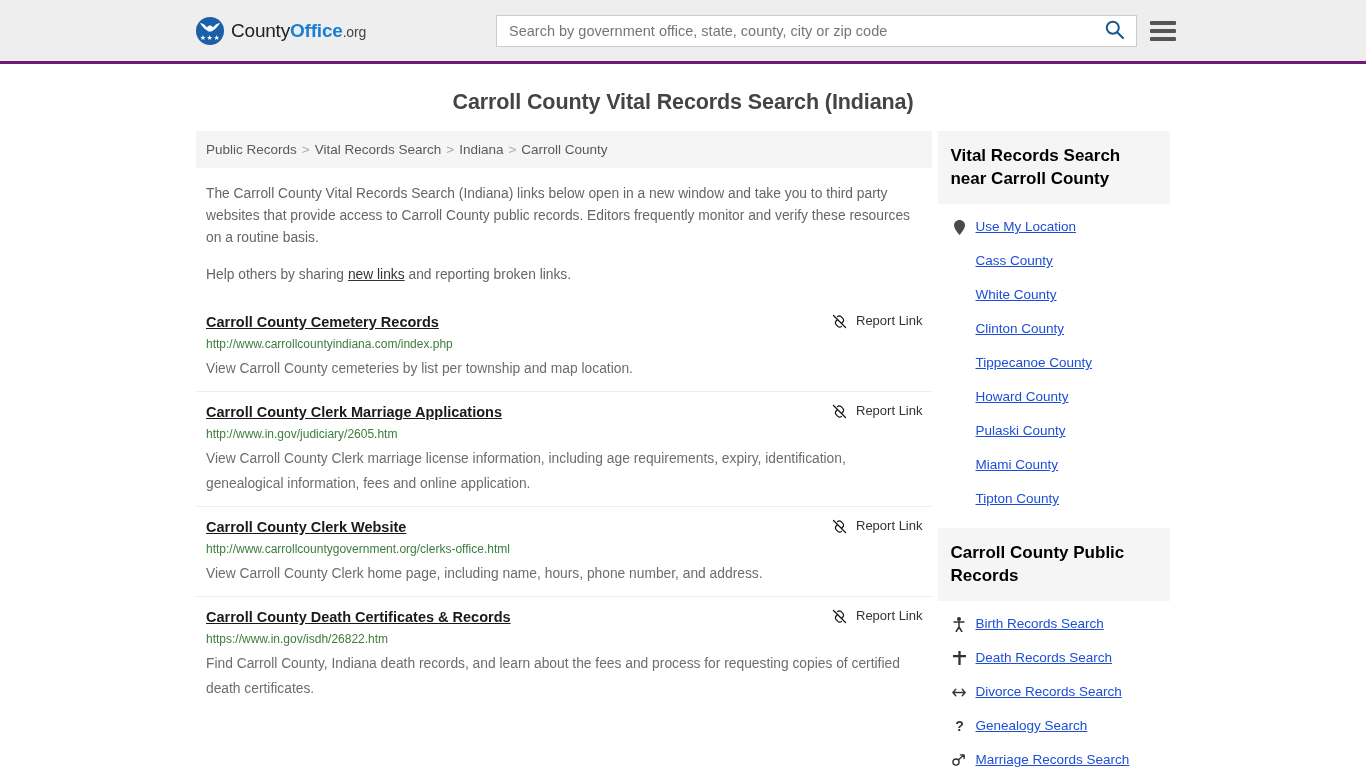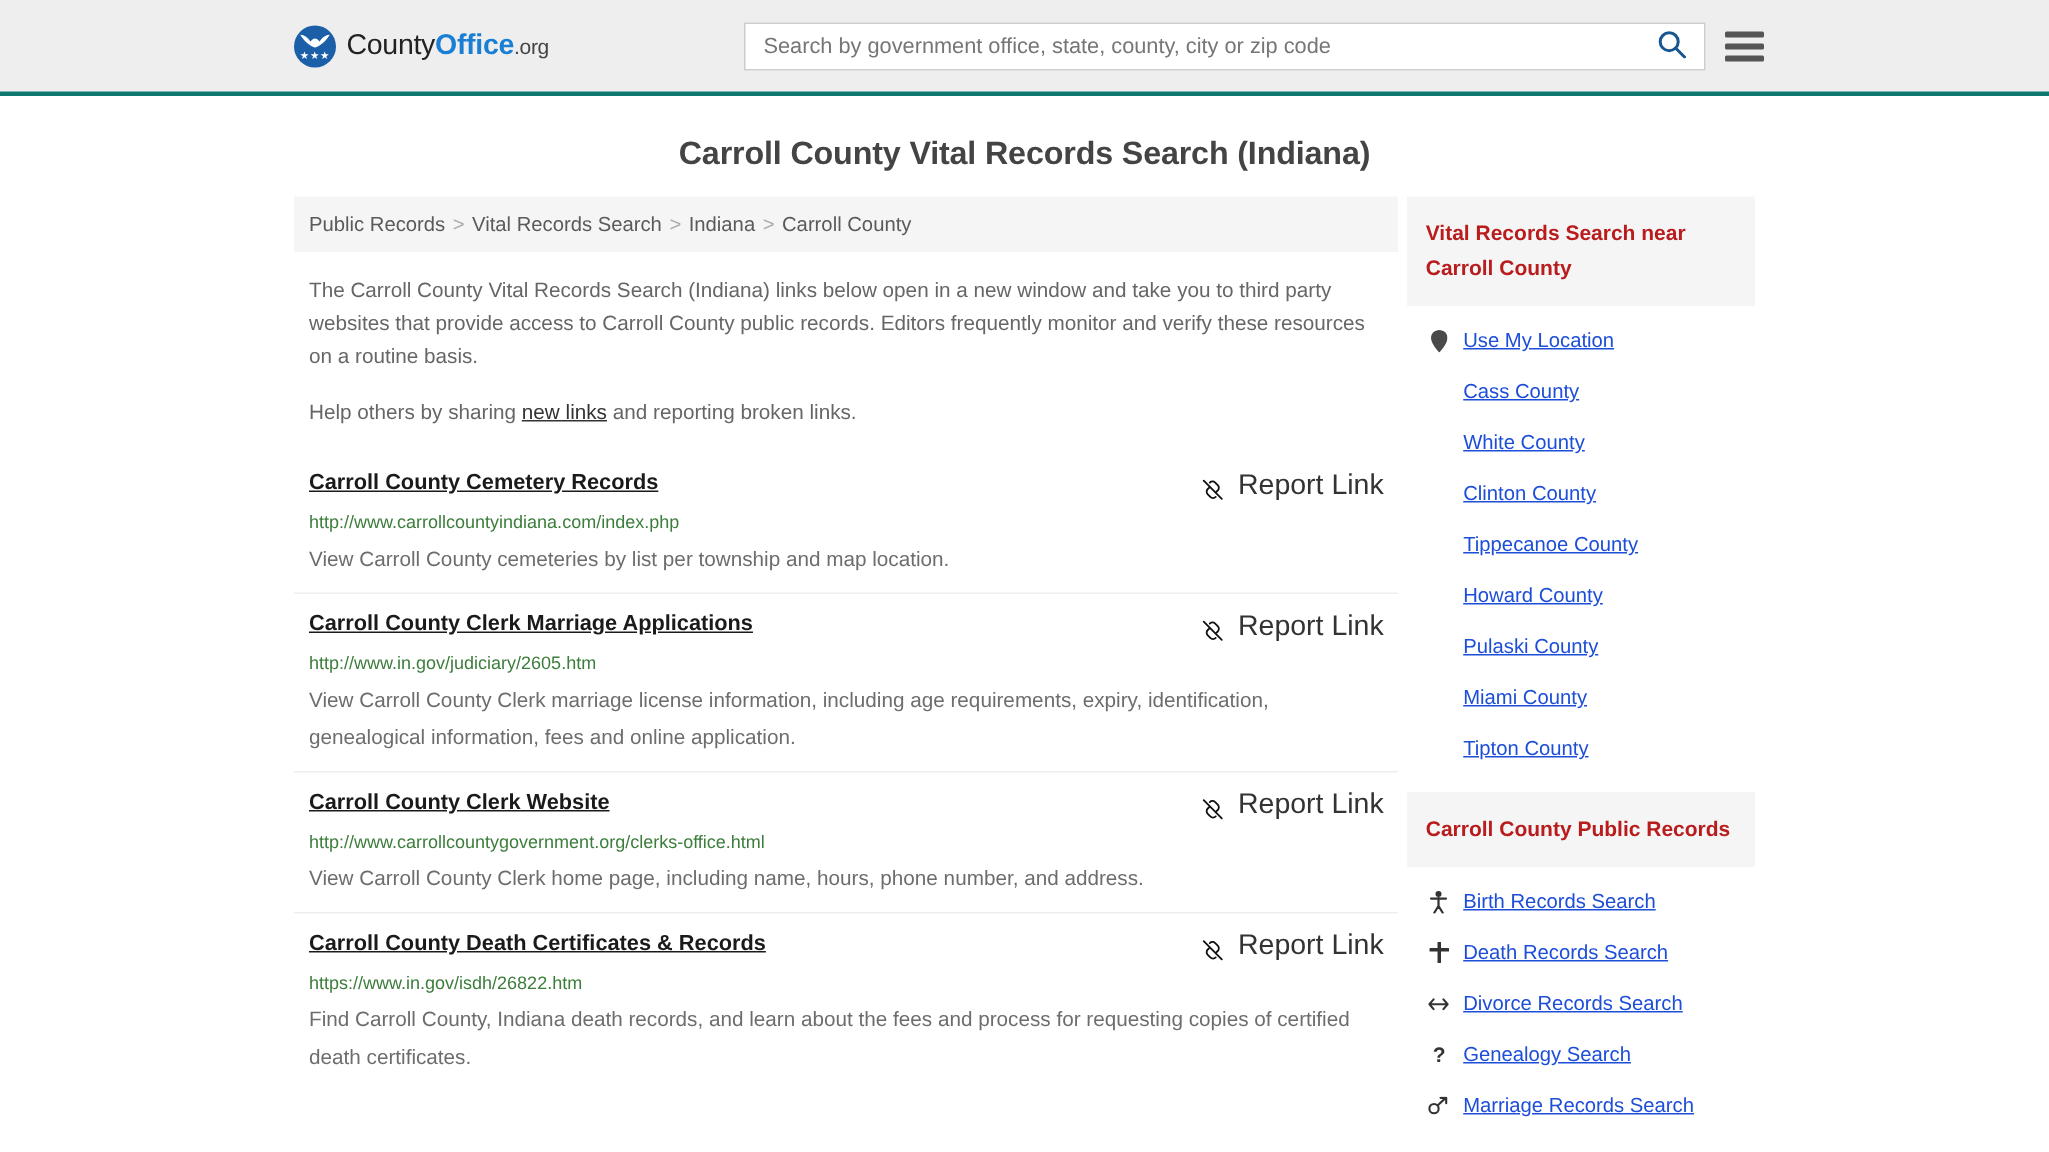--- a/index.html
+++ b/index.html
@@ -8,21 +8,21 @@
     width: 1366px; height: 768px;
     background: #ffffff;
     font-family: "Liberation Sans", sans-serif;
     overflow: hidden;
   }
 
   
   .site-header {
     height: 64px;
     background: #eeeeee;
-    border-bottom: 3px solid #0f766e;
+    border-bottom: 3px solid #701a75;
     display: flex;
     align-items: center;
     position: relative;
   }
   .logo-wrap {
     position: absolute;
     left: 196px;
     display: flex;
     align-items: center;
     gap: 7px;
@@ -161,24 +161,24 @@
   .result-title {
     font-size: 14.5px;
     font-weight: bold;
     color: #1a1a1a;
     text-decoration: underline;
     cursor: pointer;
     line-height: 18px;
   }
   .report-link {
     display: flex;
-    align-items: flex-end;
+    align-items: flex-start;
     gap: 8px;
     color: #333333;
-    font-size: 19px;
+    font-size: 13px;
     cursor: pointer;
     white-space: nowrap;
     flex: none;
     padding-left: 20px;
   }
   .result-url {
     font-size: 12px;
     color: #3c7d3c;
     margin-top: 6px;
     line-height: 15px;
@@ -189,23 +189,23 @@
     line-height: 25px;
     margin-top: 4px;
     max-width: 700px;
   }
 
   
   .panel { margin-bottom: 12px; }
   .panel-head {
     background: #f5f5f5;
     padding: 13px 12px 14px 12px;
-    font-size: 14px;
+    font-size: 17px;
     font-weight: bold;
-    color: #b91c1c;
+    color: #000000;
     line-height: 23px;
   }
   .panel-list { padding: 6px 0 0 0; }
   .panel-item {
     display: flex;
     align-items: center;
     gap: 9px;
     padding: 8px 12px 8px 14px;
     font-size: 13.5px;
     line-height: 18px;

